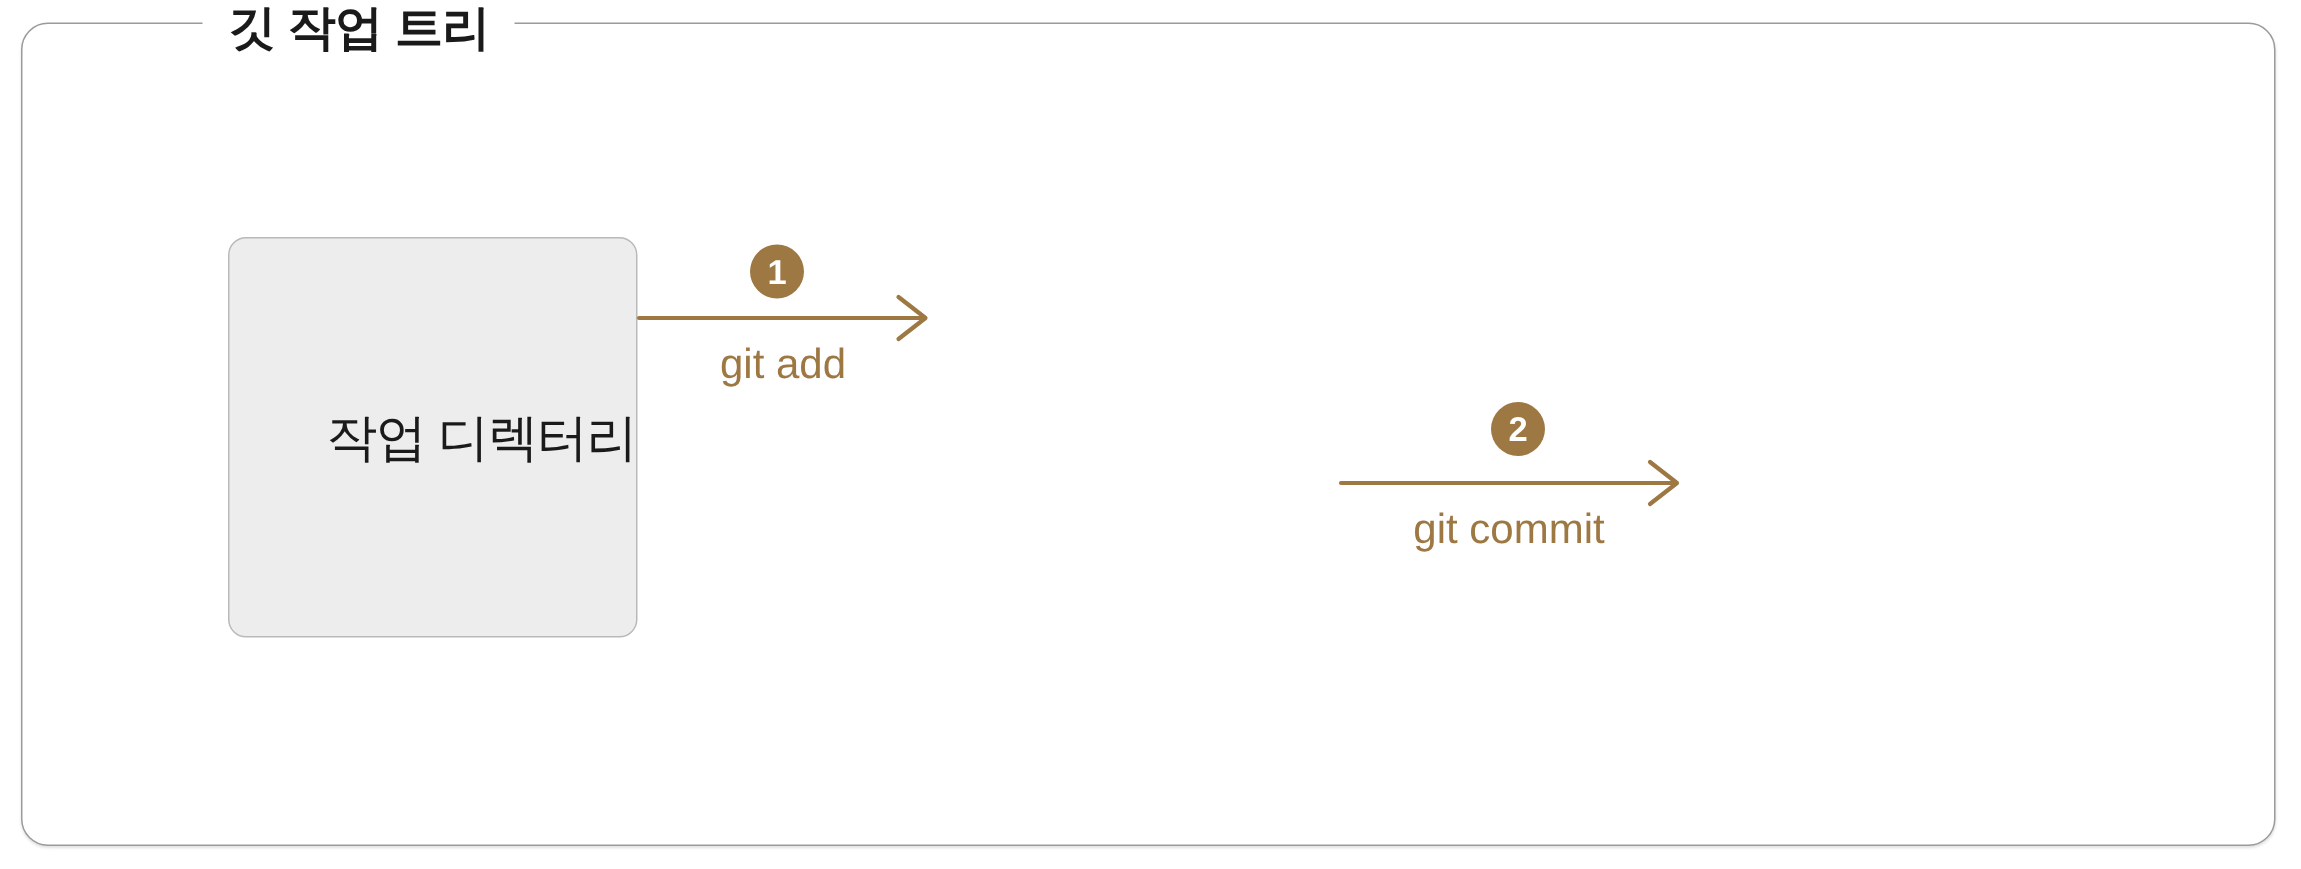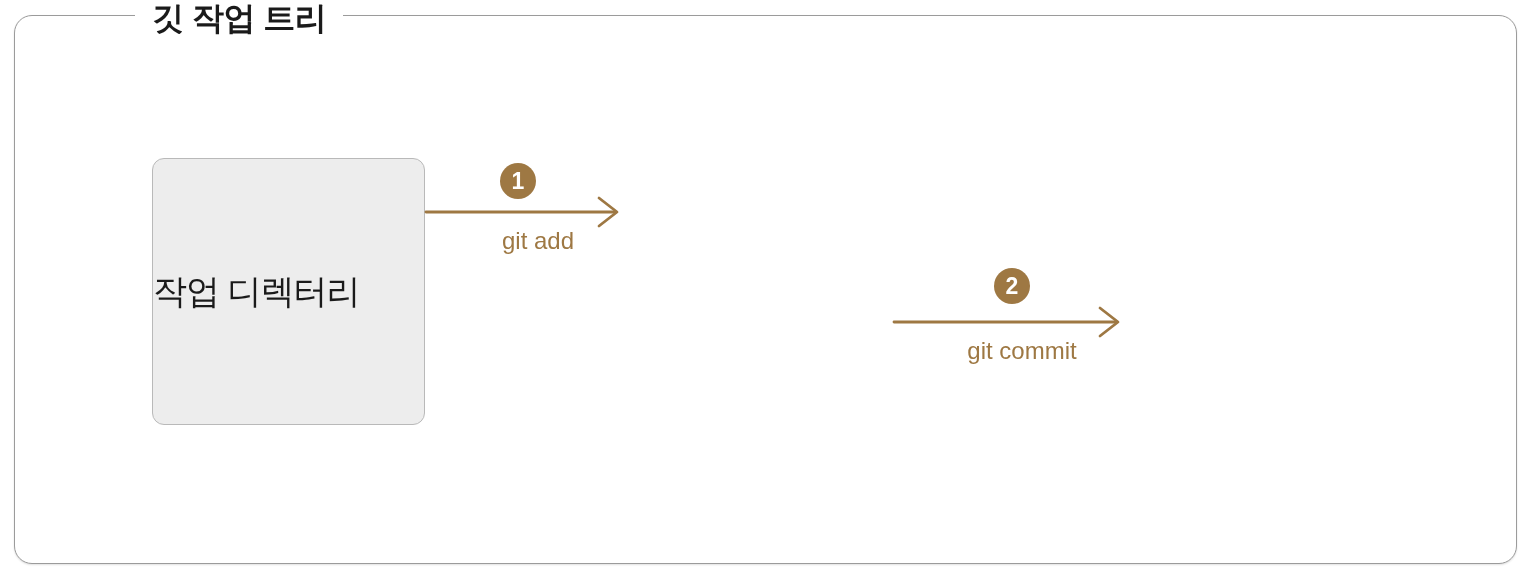--- a/index.html
+++ b/index.html
@@ -46,21 +46,21 @@
   }
   .node {
     position: absolute;
     width: 273px; height: 267px;
     top: 158px;
     background: var(--box-fill);
     border: 1px solid var(--box-border);
     border-radius: 12px;
     display: flex;
     align-items: center;
-    justify-content: flex-start;
+    justify-content: flex-end;
     font-size: 34px;
     color: var(--text);
     letter-spacing: -1px;
     white-space: nowrap;
     z-index: 1;
   }
   .node-1 { left: 152px; }
   .node-2 { left: 620px; }
   .node-3 { left: 1120px; }
   .arrows-svg {
@@ -89,24 +89,23 @@
     font-size: 23px;
     font-weight: 700;
     z-index: 2;
   }
   .badge-1 { left: 500px; top: 163px; }
   .badge-2 { left: 994px; top: 268px; }
   .arrow-label {
     position: absolute;
     transform: translateX(-50%);
     color: var(--accent);
-    font-size: 24px;
+    font-size: 28px;
     white-space: nowrap;
     z-index: 2;
-    margin-left: 16px;
   }
   .arrow-label-1 { left: 522px; top: 227px; }
   .arrow-label-2 { left: 1006px; top: 337px; }
 </style>
 </head>
 <body>
 
 <div class="canvas">
 
   <div class="frame"></div>

